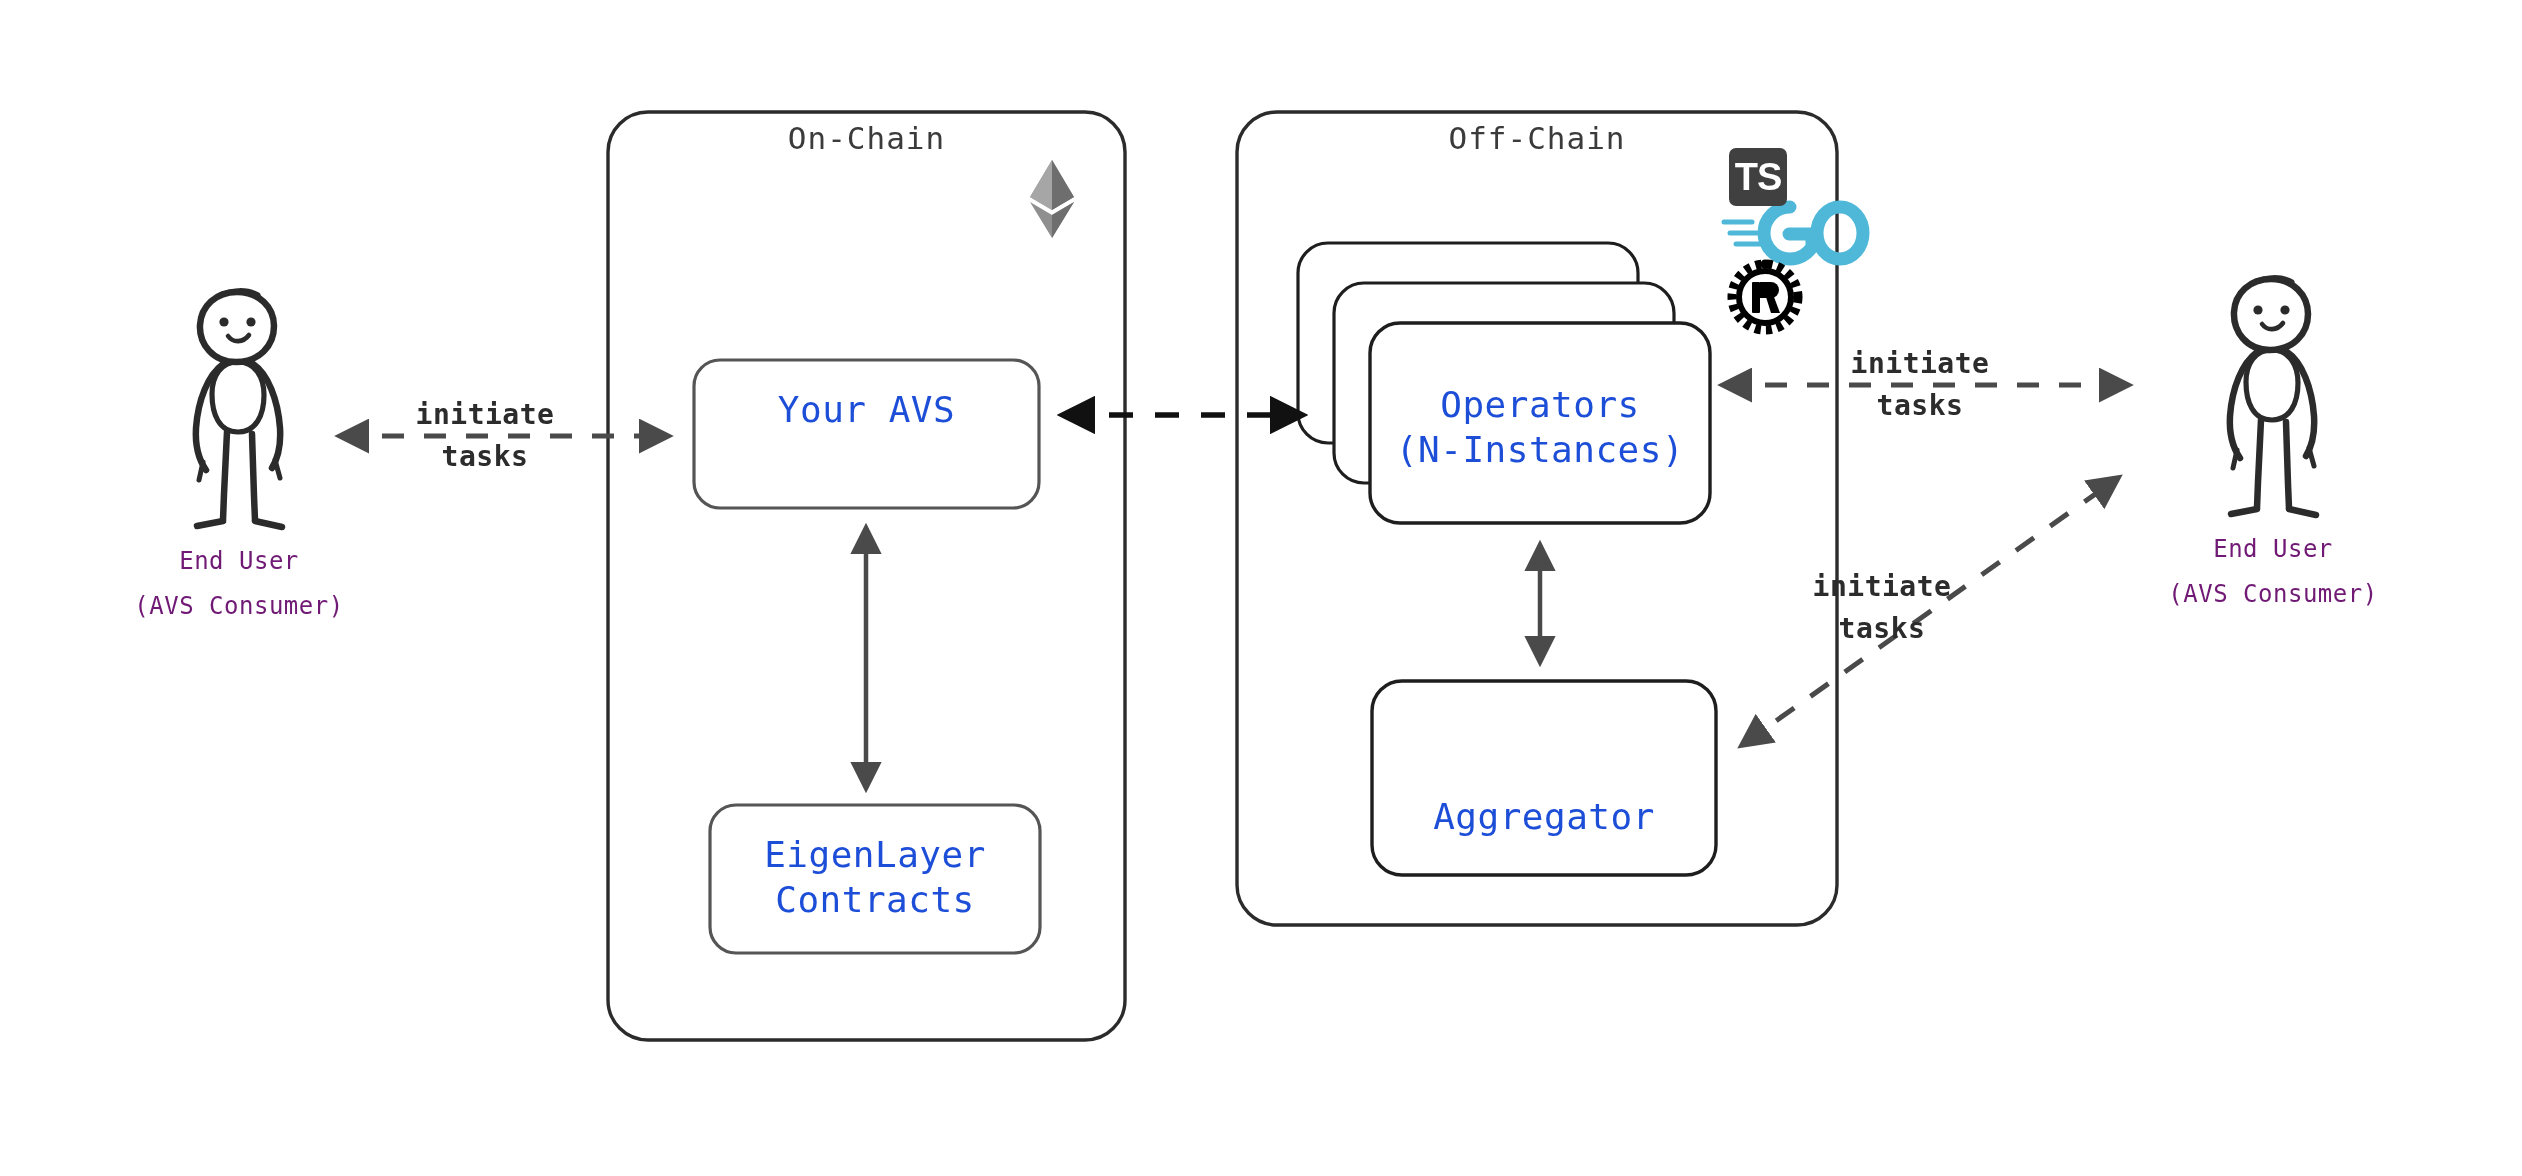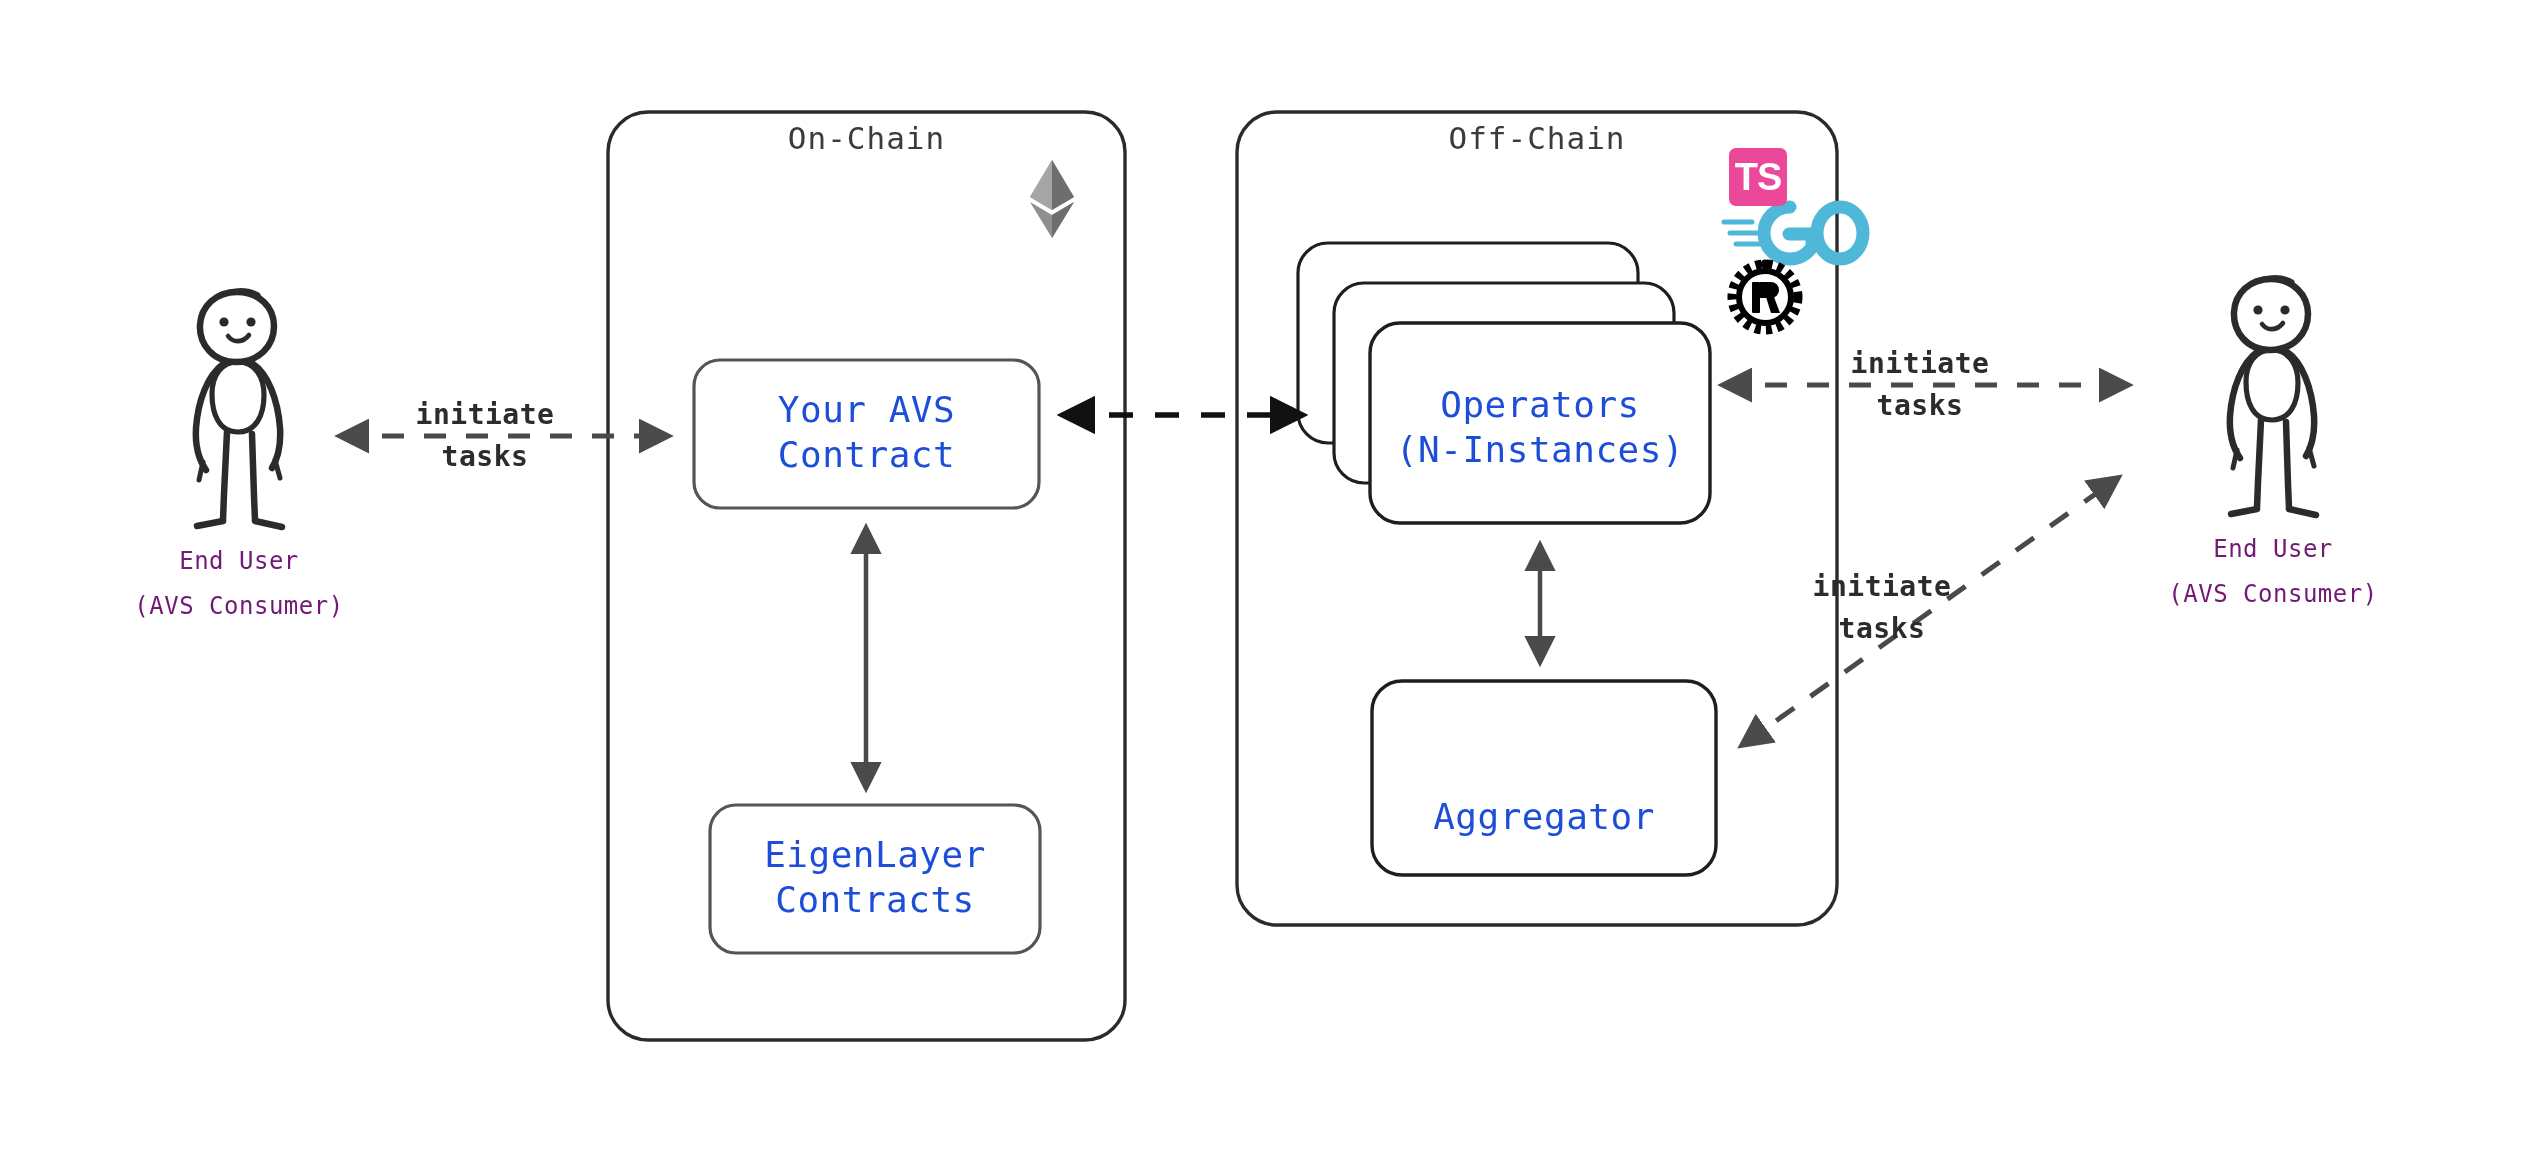--- a/index.html
+++ b/index.html
@@ -59,21 +59,21 @@
     font-weight: bold;
   }
 
   
   .logo {
     position: absolute;
   }
   .ts-logo {
     width: 58px;
     height: 58px;
-    background: #ec4899;
+    background: #404040;
     border-radius: 7px;
     color: #ffffff;
     font-family: "Liberation Sans", sans-serif;
     font-weight: bold;
     font-size: 38px;
     line-height: 58px;
     text-align: center;
     letter-spacing: -1px;
   }
 </style>
@@ -270,21 +270,20 @@
         <path d="M 1 0 L 9 0 L 15 16 L 6 16 Z"></path>
       </g>
       <circle cx="0" cy="-33" r="4.5" fill="#000000"></circle>
     </g>
   </svg>
 
   <div class="lbl panel-title" style="left:608px; top:118px; width:517px;">On-Chain</div>
   <div class="lbl panel-title" style="left:1237px; top:118px; width:600px;">Off-Chain</div>
 
   <div class="lbl box-label" style="left:694px; top:386px; width:345px;">Your AVS</div>
-  <div class="lbl box-label" style="left:694px; top:431px; width:345px;">Contract</div>
 
   <div class="lbl box-label" style="left:710px; top:831px; width:330px;">EigenLayer</div>
   <div class="lbl box-label" style="left:710px; top:876px; width:330px;">Contracts</div>
 
   <div class="lbl box-label" style="left:1370px; top:381px; width:340px;">Operators</div>
   <div class="lbl box-label" style="left:1370px; top:426px; width:340px;">(N-Instances)</div>
 
   <div class="lbl box-label" style="left:1372px; top:757px; width:344px;margin-top:36px;">Aggregator</div>
 
   <div class="lbl actor-label" style="left:79px; top:545px; width:320px;">End User</div>

